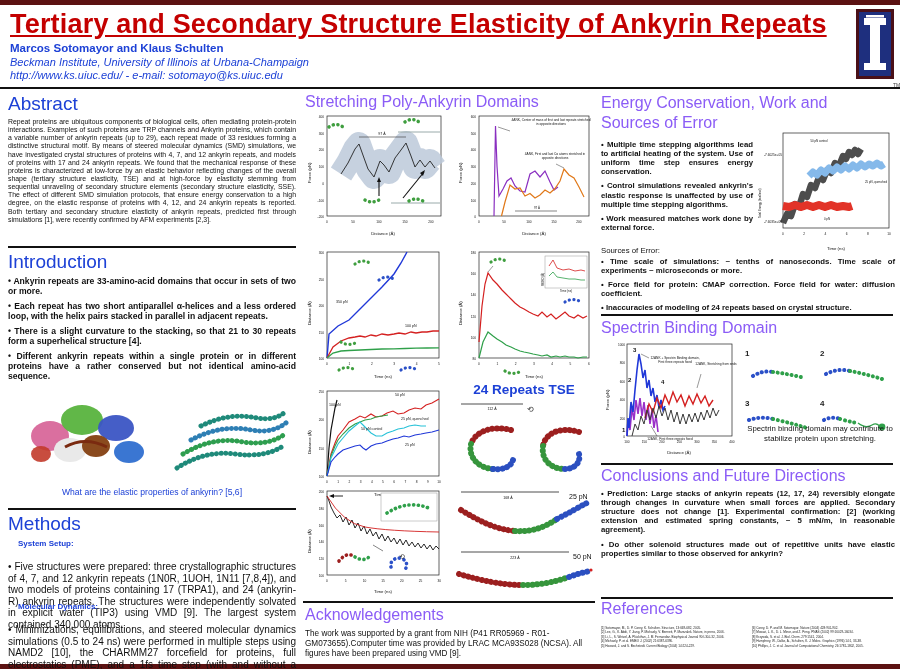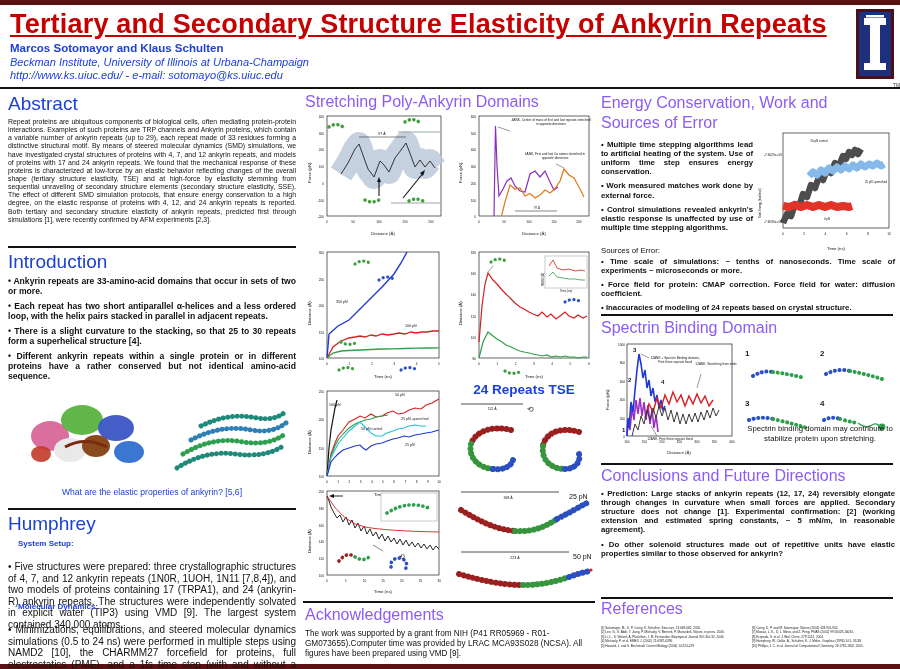--- a/index.html
+++ b/index.html
@@ -61,21 +61,21 @@
   <div class="abs hr" style="left:0;top:87px;width:900px;"></div>
 
   <div class="abs h2" style="left:8px;top:93px;">Abstract</div>
   <div class="abs body-sm" style="left:8px;top:118px;width:288px;">Repeat proteins are ubiquitous components of biological cells, often mediating protein-protein interactions. Examples of such proteins are TRP channels and Ankyrin proteins, which contain a variable number of ankyrin repeats (up to 29), each repeat made of 33 residues forming a distinctive structural motif. By means of steered molecular dynamics (SMD) simulations, we have investigated crystal structures of proteins with 4, 7, and 12 ankyrin repeats, and models of proteins with 17 and 24 ankyrin repeats. We found that the mechanical response of these proteins is characterized at low-force by an elastic behavior reflecting changes of the overall shape (tertiary structure elasticity, TSE) and at high-force by elasticity stemming from sequential unraveling of secondary structure elements (secondary structure elasticity, SSE). The effect of different SMD simulation protocols, that ensure energy conservation to a high degree, on the elastic response of proteins with 4, 12, and 24 ankyrin repeats is reported. Both tertiary and secondary structure elasticity of ankyrin repeats, predicted first through simulations [1], were recently confirmed by AFM experiments [2,3].</div>
   <div class="abs hr" style="left:8px;top:246px;width:288px;"></div>
 
   <div class="abs h2" style="left:8px;top:251px;">Introduction</div>
   <div class="abs" style="left:8px;top:277px;width:288px;">
     <div class="body-md bullet">• Ankyrin repeats are 33-amino-acid domains that occur in sets of two or more.</div>
     <div class="body-md bullet">• Each repeat has two short antiparallel α-helices and a less ordered loop, with the helix pairs stacked in parallel in adjacent repeats.</div>
-    <div class="body-md bullet">• There is a slight curvature to the stacking, so that 25 to 30 repeats form a superhelical structure [4].</div>
+    <div class="body-md bullet">• There is a slight curvature to the stacking, so that 21 to 30 repeats form a superhelical structure [4].</div>
     <div class="body-md bullet">• Different ankyrin repeats within a single protein or in different proteins have a rather conserved but not identical amino-acid sequence.</div>
   </div>
 
   <div class="fig" style="left:10px;top:392px;">
     <svg width="150" height="92" viewBox="0 0 150 92">
       <ellipse cx="40" cy="44" rx="19" ry="15" fill="#d8679a" opacity="0.95"></ellipse>
       <ellipse cx="72" cy="28" rx="21" ry="15" fill="#59b33e" opacity="0.95"></ellipse>
       <ellipse cx="106" cy="36" rx="18" ry="13" fill="#3b55c4" opacity="0.95"></ellipse>
       <ellipse cx="60" cy="58" rx="16" ry="12" fill="#e9e9e9"></ellipse>
       <ellipse cx="119" cy="60" rx="15" ry="11" fill="#2f6fd0" opacity="0.95"></ellipse>
@@ -88,21 +88,21 @@
     <svg width="130" height="96" viewBox="0 0 130 96">
       <path class="chain" style="stroke:#1f8a7a;stroke-width:5;" d="M12,80 Q40,62 70,66 Q100,70 118,58"></path>
       <path class="chain" style="stroke:#2e9e4f;stroke-width:5;" d="M18,66 Q48,48 78,54 Q104,58 120,46"></path>
       <path class="chain" style="stroke:#2e7fb4;stroke-width:5;" d="M26,52 Q56,36 86,42 Q108,46 122,34"></path>
       <path class="chain" style="stroke:#1f8a7a;stroke-width:5;" d="M36,38 Q64,24 92,30 Q110,33 120,24"></path>
     </svg>
   </div>
   <div class="abs q" style="left:8px;top:487px;width:288px;">What are the elastic properties of ankyrin? [5,6]</div>
   <div class="abs hr" style="left:8px;top:508px;width:288px;"></div>
 
-  <div class="abs h2" style="left:8px;top:513px;">Humphrey</div>
+  <div class="abs h2" style="left:8px;top:513px;">Methods</div>
   <div class="abs sublab" style="left:8px;top:539px;">System Setup:</div>
   <div class="abs body-mt" style="left:8px;top:549px;width:288px;">• Five structures were prepared: three crystallographic structures of 4, 7, and 12 ankyrin repeats (1N0R, 1UOH, 1N11 [7,8,4]), and two models of proteins containing 17 (TRPA1), and 24 (ankyrin-R) ankyrin repeats. The structures were independently solvated in explicit water (TIP3) using VMD [9]. The largest system contained 340,000 atoms.</div>
   <div class="abs sublab" style="left:8px;top:602px;">Molecular Dynamics:</div>
   <div class="abs body-mt" style="left:8px;top:612px;width:288px;">• Minimizations, equilibrations, and steered molecular dynamics simulations (0.5 to 24 ns) were performed in multiple steps using NAMD2 [10], the CHARMM27 forcefield for proteins, full electrostatics (PME), and a 1fs time step (with and without a multiple time stepping algorithm).</div>
 
   <div class="abs h3" style="left:305px;top:93px;width:292px;">Stretching  Poly-Ankyrin Domains</div>
 
   <div class="fig" style="left:303px;top:110px;">
     <svg width="142" height="132" viewBox="0 0 142 132">
       <rect class="frame" x="24" y="6" width="114" height="100"></rect>
@@ -351,22 +351,22 @@
     </svg>
   </div>
 
   <div class="abs hr" style="left:303px;top:601px;width:292px;"></div>
   <div class="abs h3" style="left:305px;top:606px;">Acknowledgements</div>
   <div class="abs ack-body" style="left:305px;top:629px;width:290px;">The work was supported by a grant from NIH (P41 RR05969 - R01-GM073655).Computer time was provided by LRAC MCA93S028 (NCSA). All figures have been prepared using VMD [9].</div>
 
   <div class="abs h3" style="left:601px;top:93px;width:240px;line-height:1.25;">Energy Conservation, Work and Sources of Error</div>
   <div class="abs" style="left:601px;top:140px;width:152px;">
     <div class="body-me bullet">• Multiple time stepping algorithms lead to artificial heating of the system. Use of uniform time step ensures energy conservation.</div>
+    <div class="body-me bullet">• Control simulations revealed ankyrin's elastic response is unaffected by use of multiple time stepping algorithms.</div>
     <div class="body-me bullet">• Work measured matches work done by external force.</div>
-    <div class="body-me bullet">• Control simulations revealed ankyrin's elastic response is unaffected by use of multiple time stepping algorithms.</div>
   </div>
 
   <div class="fig" style="left:753px;top:128px;">
     <svg width="142" height="127" viewBox="0 0 142 127">
       <rect class="frame" x="30" y="5" width="106" height="95"></rect>
       <polyline points="30,95 34,86 38,88 42,76 46,79 50,66 54,69 58,57 62,60 66,49 70,52 74,42 78,45 82,35 86,38 90,28 93,31 96,24 99,27 102,22 105,26 108,21" fill="none" stroke="#4d4d4d" stroke-width="6.5" stroke-linejoin="round"></polyline>
       <polyline points="56,48 60,44 64,47 68,42 72,45 76,40 80,43 84,39 88,42 92,38 96,41 100,37 104,40 108,36 112,39 116,36 120,38 124,35 128,38 131,36" fill="none" stroke="#85b9ea" stroke-width="7" stroke-linejoin="round"></polyline>
       <polyline points="30,78 36,79 42,77 48,79 54,77 60,79 66,77 72,79 78,77 84,79 90,78 96,79 99,78" fill="none" stroke="#e23328" stroke-width="8" stroke-linejoin="round"></polyline>
       <text class="tiny" x="66" y="14" text-anchor="middle">50 pN control</text>
       <text class="tiny" x="134" y="55" text-anchor="end">25 pN, quenched</text>

